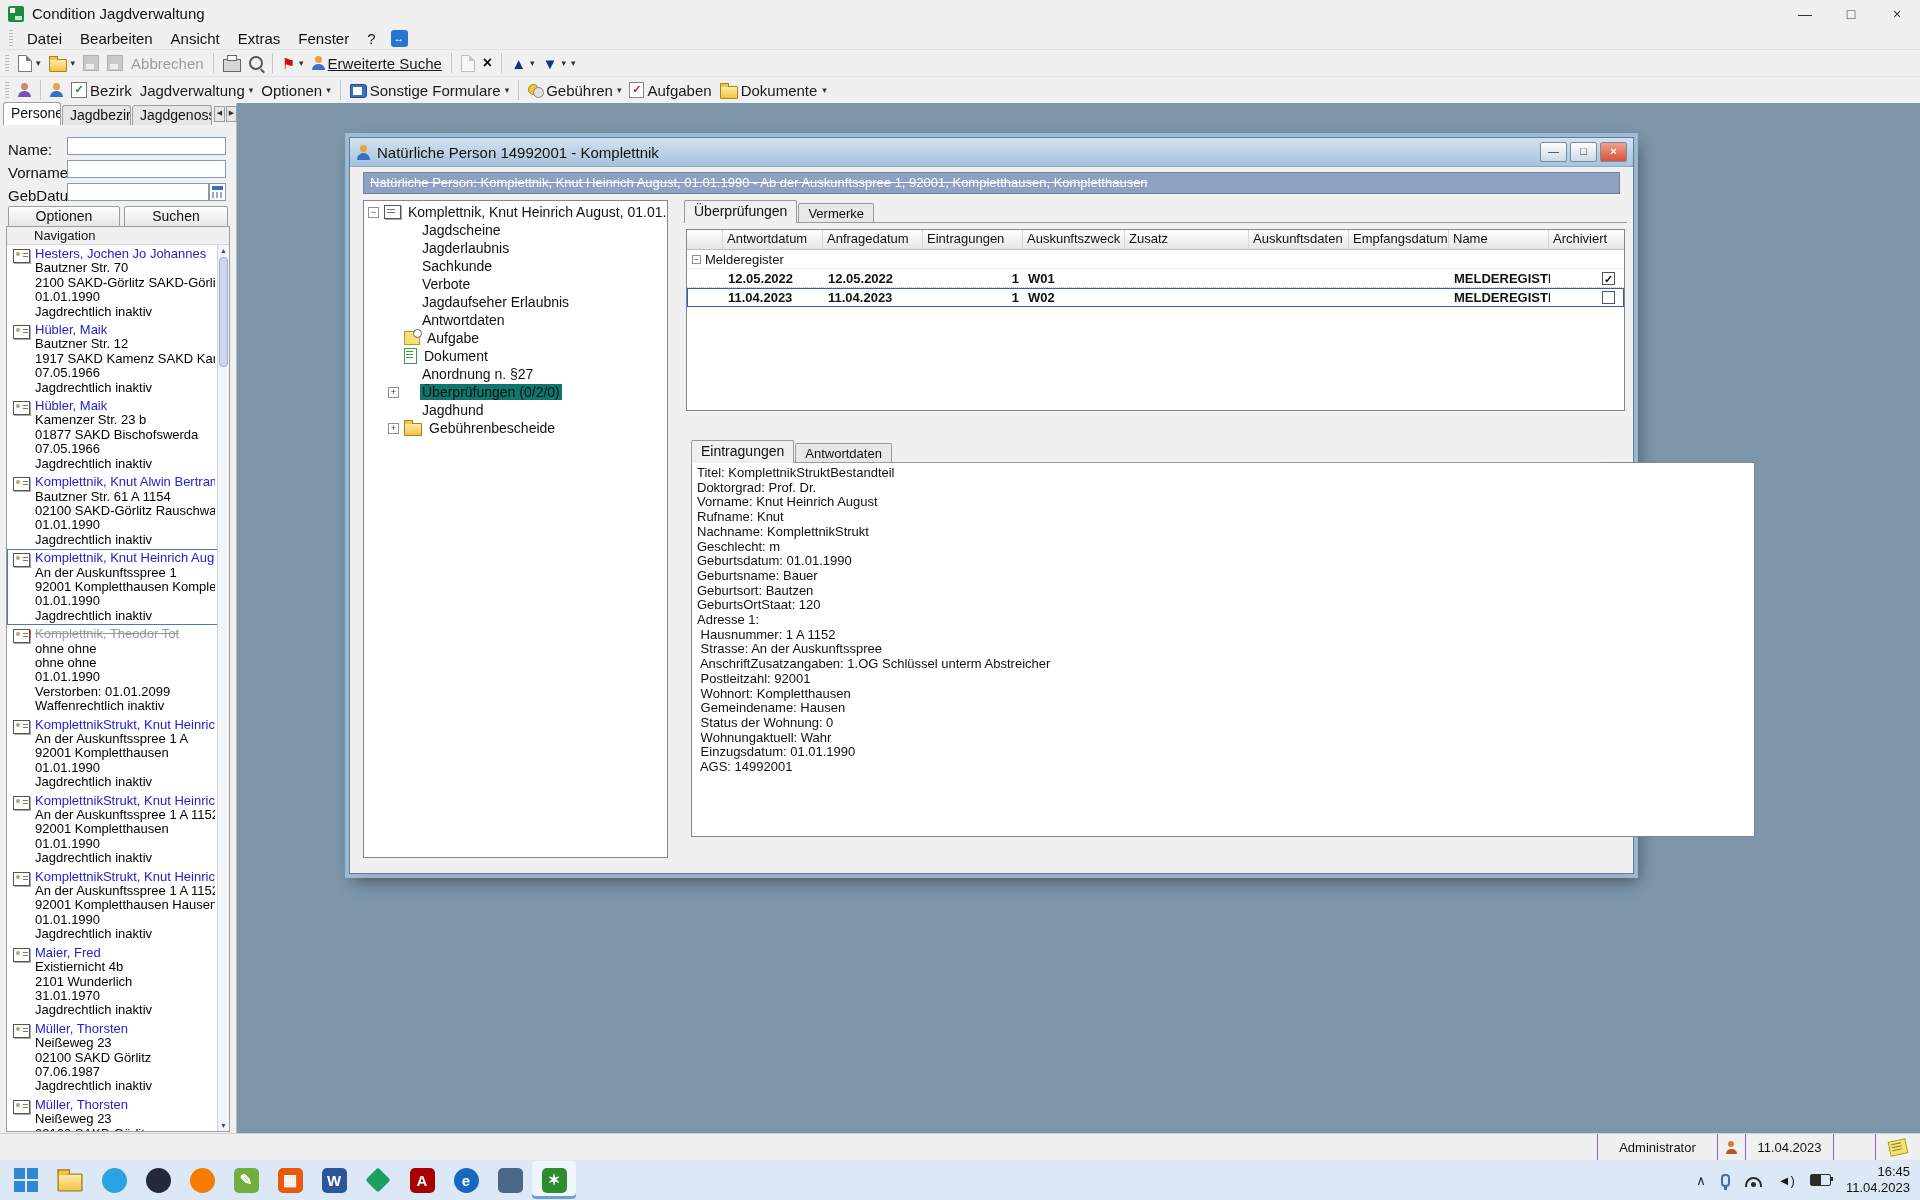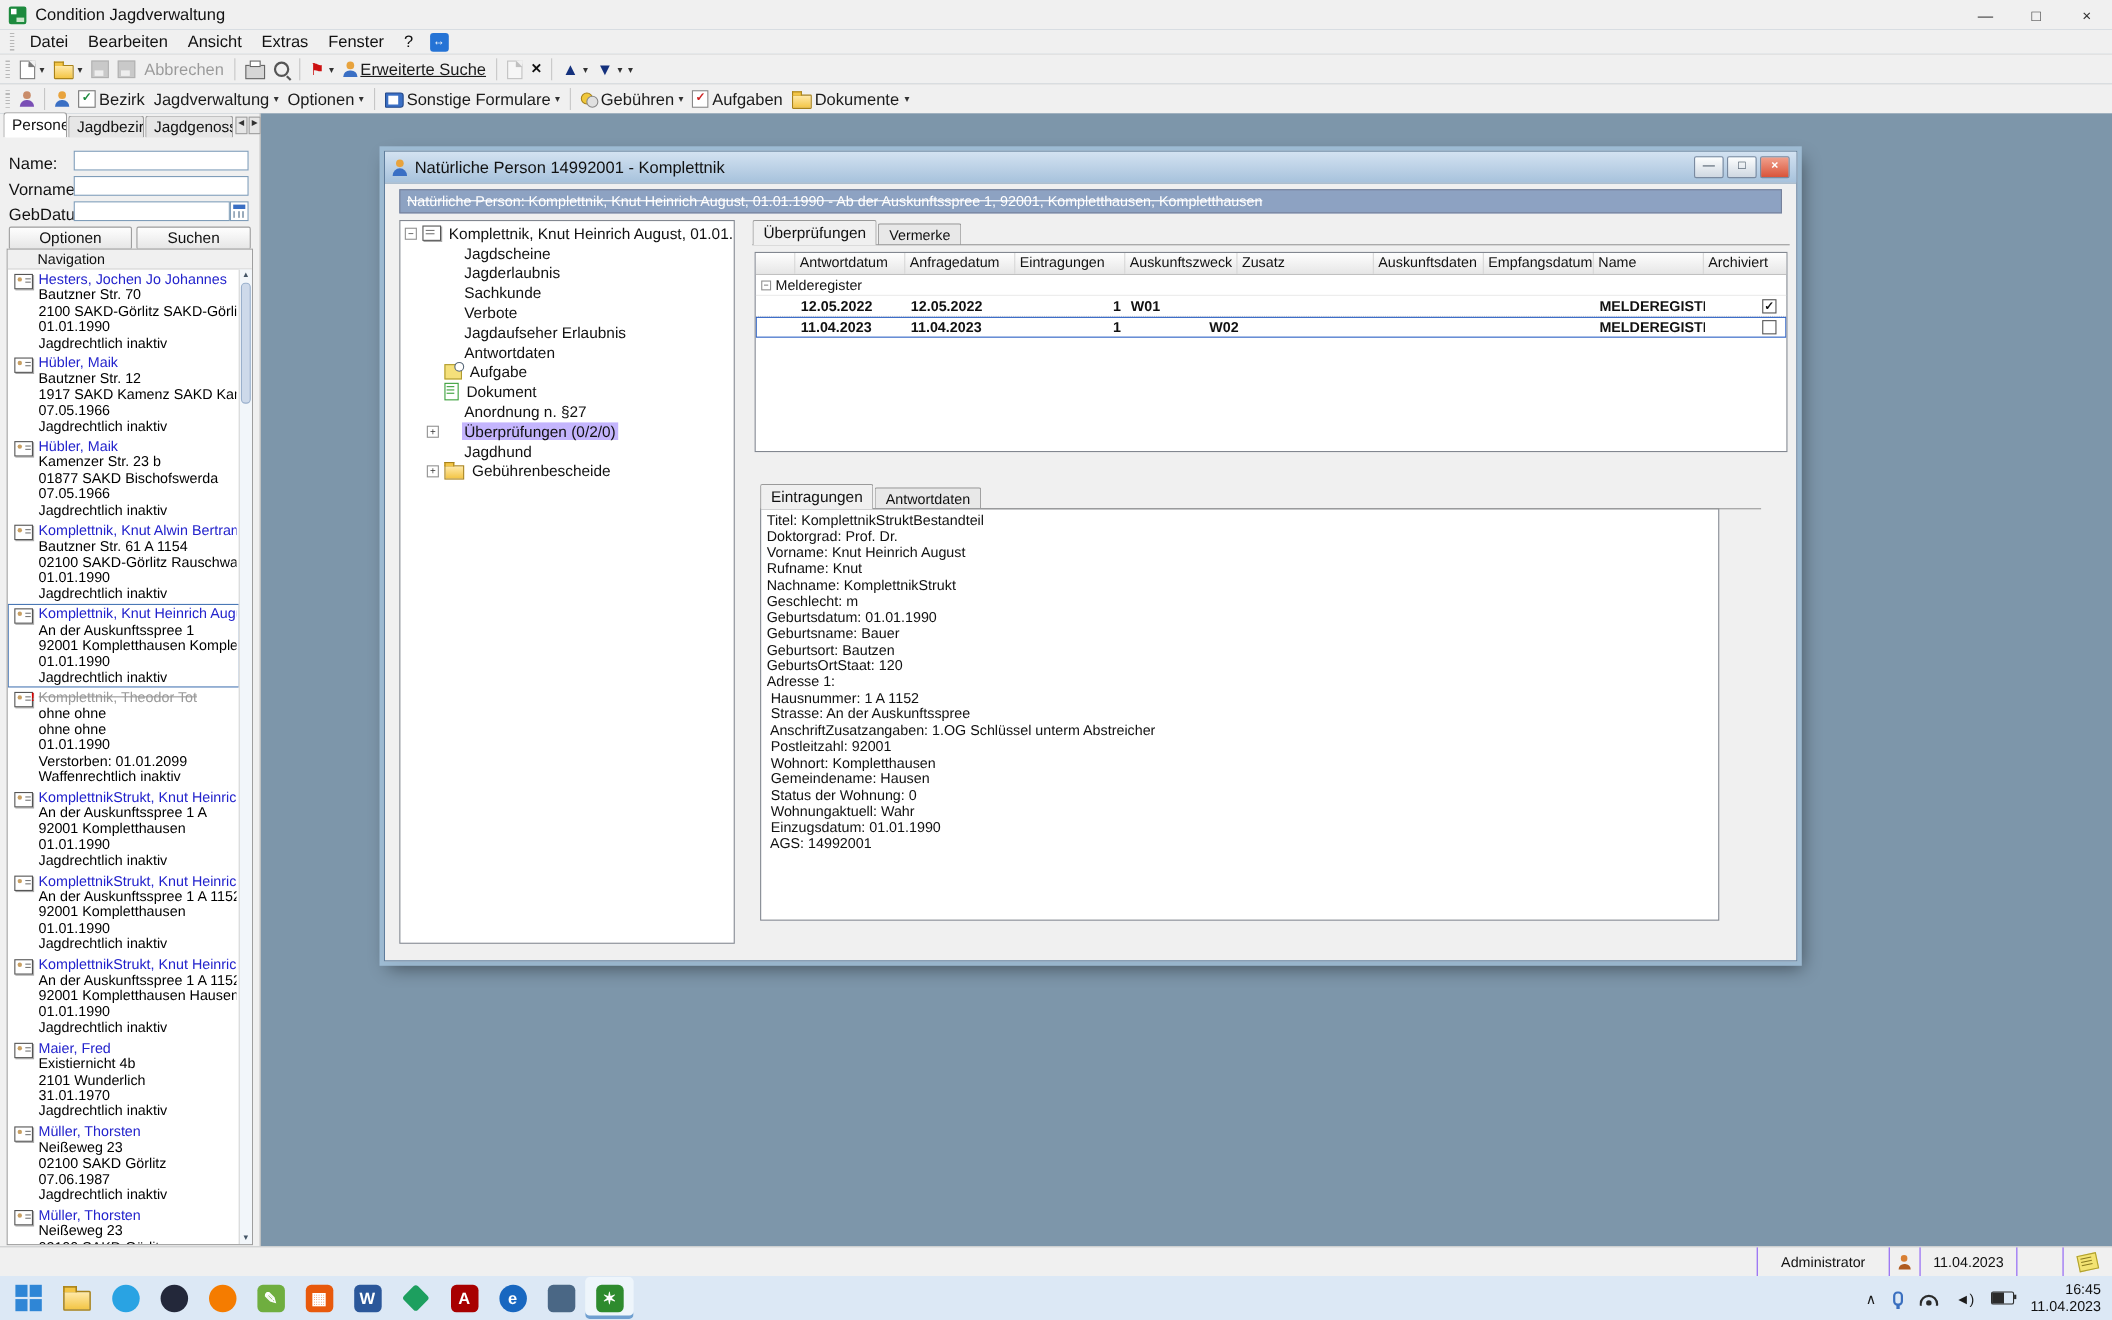--- a/index.html
+++ b/index.html
@@ -120,21 +120,21 @@
   .ti{flex:0 0 auto;margin-right:5px;}
   .ti-card{width:15px;height:12px;background:#fff;border:1px solid #555;box-shadow:1px 1px 0 #aaa;position:relative;}
   .ti-card::after{content:"";position:absolute;left:2px;top:3px;width:8px;height:1px;background:#777;box-shadow:0 3px 0 #777;}
   .ti-task{width:14px;height:12px;background:#f5e07a;border:1px solid #b09b30;position:relative;}
   .ti-task::after{content:"";position:absolute;right:-3px;top:-3px;width:7px;height:7px;border-radius:50%;background:#fff;border:1px solid #567;}
   .ti-doc{width:11px;height:14px;background:#fff;border:1px solid #3aa03a;position:relative;}
   .ti-doc::after{content:"";position:absolute;left:1px;top:2px;width:7px;height:1px;background:#3aa03a;box-shadow:0 3px 0 #3aa03a,0 6px 0 #3aa03a;}
   .ti-folder{width:16px;height:11px;background:linear-gradient(#ffe9a8,#f3c545);border:1px solid #a8821a;position:relative;margin-top:2px;}
   .ti-folder::before{content:"";position:absolute;top:-4px;left:-1px;width:7px;height:3px;background:#f3c545;border:1px solid #a8821a;border-bottom:none;}
   .tree-lbl{padding:0 2px;}
-  .tree-row.selected .tree-lbl{background:#c4b5fd;}
+  .tree-row.selected .tree-lbl{background:#0f766e;}
 
   
   .tabstrip{position:absolute;display:flex;align-items:flex-end;}
   .tab{height:19px;line-height:19px;padding:0 9px;font-size:13px;background:#e8e8e8;border:1px solid #9a9a9a;
        border-bottom:none;border-radius:2px 2px 0 0;margin-right:1px;}
   .tab.active{background:#f0f0f0;height:22px;line-height:21px;font-size:14px;position:relative;z-index:2;}
   #tabs1{left:334px;top:62px;} #tabs2{left:341px;top:302px;}
   .tabline{position:absolute;height:1px;background:#9a9a9a;z-index:1;}
   #tabline1{left:334px;top:84px;width:943px;} #tabline2{left:341px;top:324px;width:910px;}
 
@@ -159,21 +159,21 @@
   #recnav{position:absolute;left:334px;top:274px;width:943px;height:26px;display:flex;align-items:center;font-size:13px;}
   #recnav .lab{margin-left:6px;margin-right:6px;}
   .rn-btn{width:23px;height:18px;border:1px solid #8a9cb2;background:linear-gradient(#fff,#dce4ee);text-align:center;
           font-size:9px;line-height:16px;margin-left:2px;box-sizing:border-box;color:#222;}
   .rn-btn.off{color:#aaa;border-color:#b8c4d2;}
   #rn-input{width:68px;height:17px;border:1px solid #7f9db9;background:#fff;text-align:right;padding-right:4px;
             line-height:16px;margin:0 5px;box-sizing:border-box;}
   #rn-line{width:85px;height:2px;background:#9a9a9a;margin-left:62px;}
 
   
-  #textbox{position:absolute;left:341px;top:324px;width:872px;height:375px;background:#fff;border:1px solid #828790;
+  #textbox{position:absolute;left:341px;top:324px;width:1064px;height:375px;background:#fff;border:1px solid #828790;
            box-sizing:border-box;overflow:hidden;}
   #detail-text{font-size:13px;line-height:14.7px;padding:3px 0 0 5px;white-space:pre;}
 
   
   #statusbar{position:absolute;left:0;top:1133px;width:1920px;height:27px;background:#f0f0f0;border-top:1px solid #cfcfcf;
              display:flex;box-sizing:border-box;font-size:13px;}
   .sb-seg{border-right:1px solid #8b5cf6;display:flex;align-items:center;justify-content:center;box-sizing:border-box;}
   .sb-person{width:11px;height:13px;position:relative;}
   .sb-person::before{content:"";position:absolute;left:2px;top:0;width:6px;height:6px;border-radius:50%;background:#d87f33;}
   .sb-person::after{content:"";position:absolute;left:0;bottom:0;width:11px;height:5px;border-radius:5px 5px 0 0;background:#b05c20;}
@@ -571,21 +571,21 @@
             <span class="td" style="width: 100px;">MELDEREGISTER</span>
             <span class="td cbwrap" style="width: 77px;">
               <span class="cb">✓</span>
             </span>
           </div>
           <div class="trow selected">
             <span class="td" style="width: 36px;"></span>
             <span class="td" style="width: 100px;">11.04.2023</span>
             <span class="td" style="width: 100px;">11.04.2023</span>
             <span class="td num" style="width: 100px;">1</span>
-            <span class="td" style="width: 102px; text-align: right;">W02</span>
+            <span class="td" style="width: 102px;">W02</span>
             <span class="td" style="width: 124px;"></span>
             <span class="td" style="width: 100px;"></span>
             <span class="td" style="width: 100px;"></span>
             <span class="td" style="width: 100px;">MELDEREGISTER</span>
             <span class="td cbwrap" style="width: 77px;">
               <span class="cb"></span>
             </span>
           </div>
         </div>
     </div>

